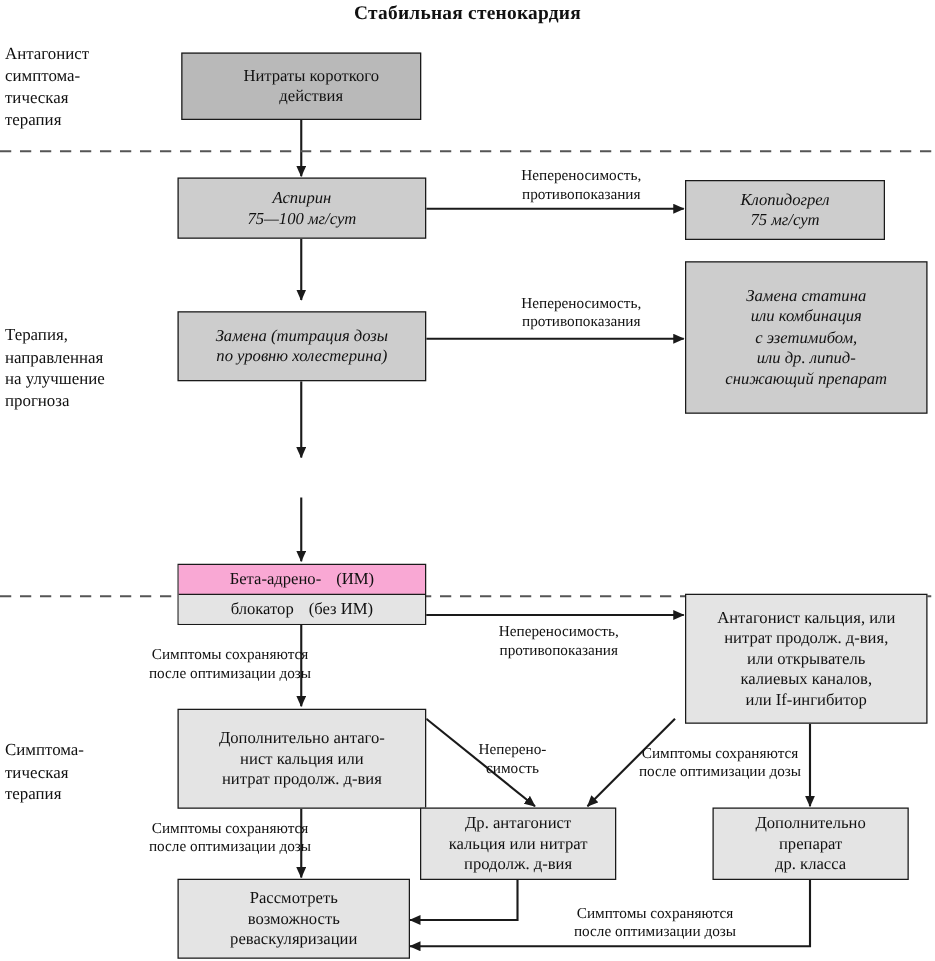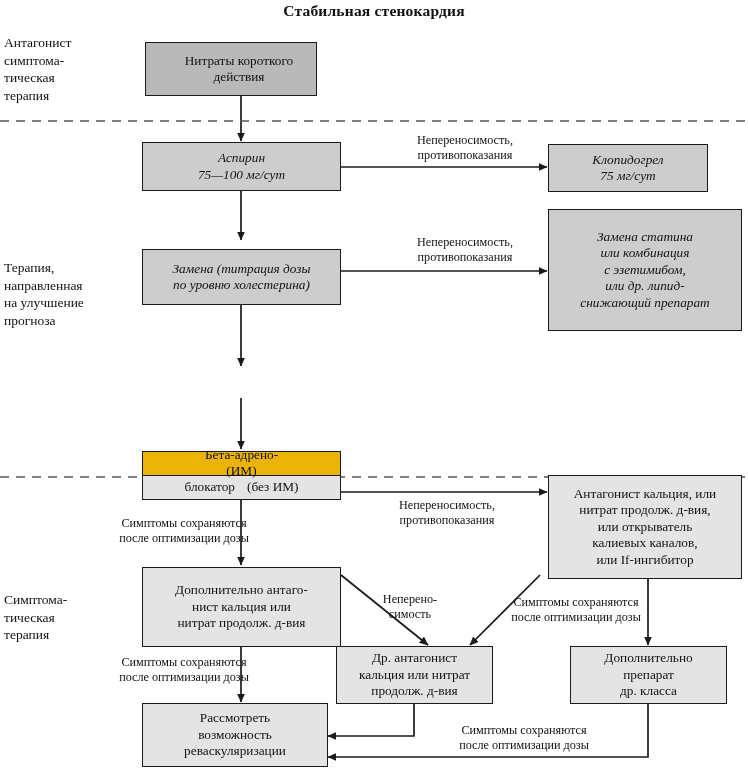--- a/index.html
+++ b/index.html
@@ -16,21 +16,21 @@
   .box{position:absolute;box-sizing:border-box;border:1.6px solid #1a1a1a;
        display:flex;align-items:center;justify-content:center;text-align:center;
        font-size:13.3px;line-height:16.4px;padding:2px 4px;}
   .tone-dark{background:#b9b9b9;}
   .tone-mid{background:#cdcdcd;font-style:italic;}
   .tone-light{background:#e4e4e4;}
 
   .split{position:absolute;box-sizing:border-box;border:1.6px solid #1a1a1a;}
   .split .half{box-sizing:border-box;display:flex;align-items:center;
        justify-content:center;font-size:13.3px;line-height:16px;height:50%;}
-  .split .half.top{background:#eab308;border-bottom:1.6px solid #1a1a1a;flex-direction:column;}
+  .split .half.top{background:#f9a8d4;border-bottom:1.6px solid #1a1a1a;}
   .split .half.bot{background:#e4e4e4;}
   .split .lbl{display:inline-block;}
   .split .gap{display:inline-block;width:12px;}
 
   .elabel{position:absolute;font-size:12.2px;line-height:15.4px;text-align:center;color:#111;}
 </style>
 </head>
 <body>
 
 <div id="stage">
@@ -78,21 +78,21 @@
     <div>на улучшение</div>
     <div>прогноза</div>
   </div>
 
   <div class="sect" style="left:4px;top:591px;width:120px;">
     <div>Симптома-</div>
     <div>тическая</div>
     <div>терапия</div>
   </div>
 
-  <div class="box tone-dark" style="left:145px;top:42px;width:172px;height:54px;padding-left:20px;">
+  <div class="box tone-dark" style="left:145px;top:42px;width:192px;height:54px;padding-left:20px;">
     <div>
       <div>Нитраты короткого</div>
       <div>действия</div>
     </div>
   </div>
 
   <div class="box tone-mid" style="left:142px;top:142px;width:199px;height:49px;">
     <div>
       <div>Аспирин</div>
       <div>75—100 мг/сут</div>

